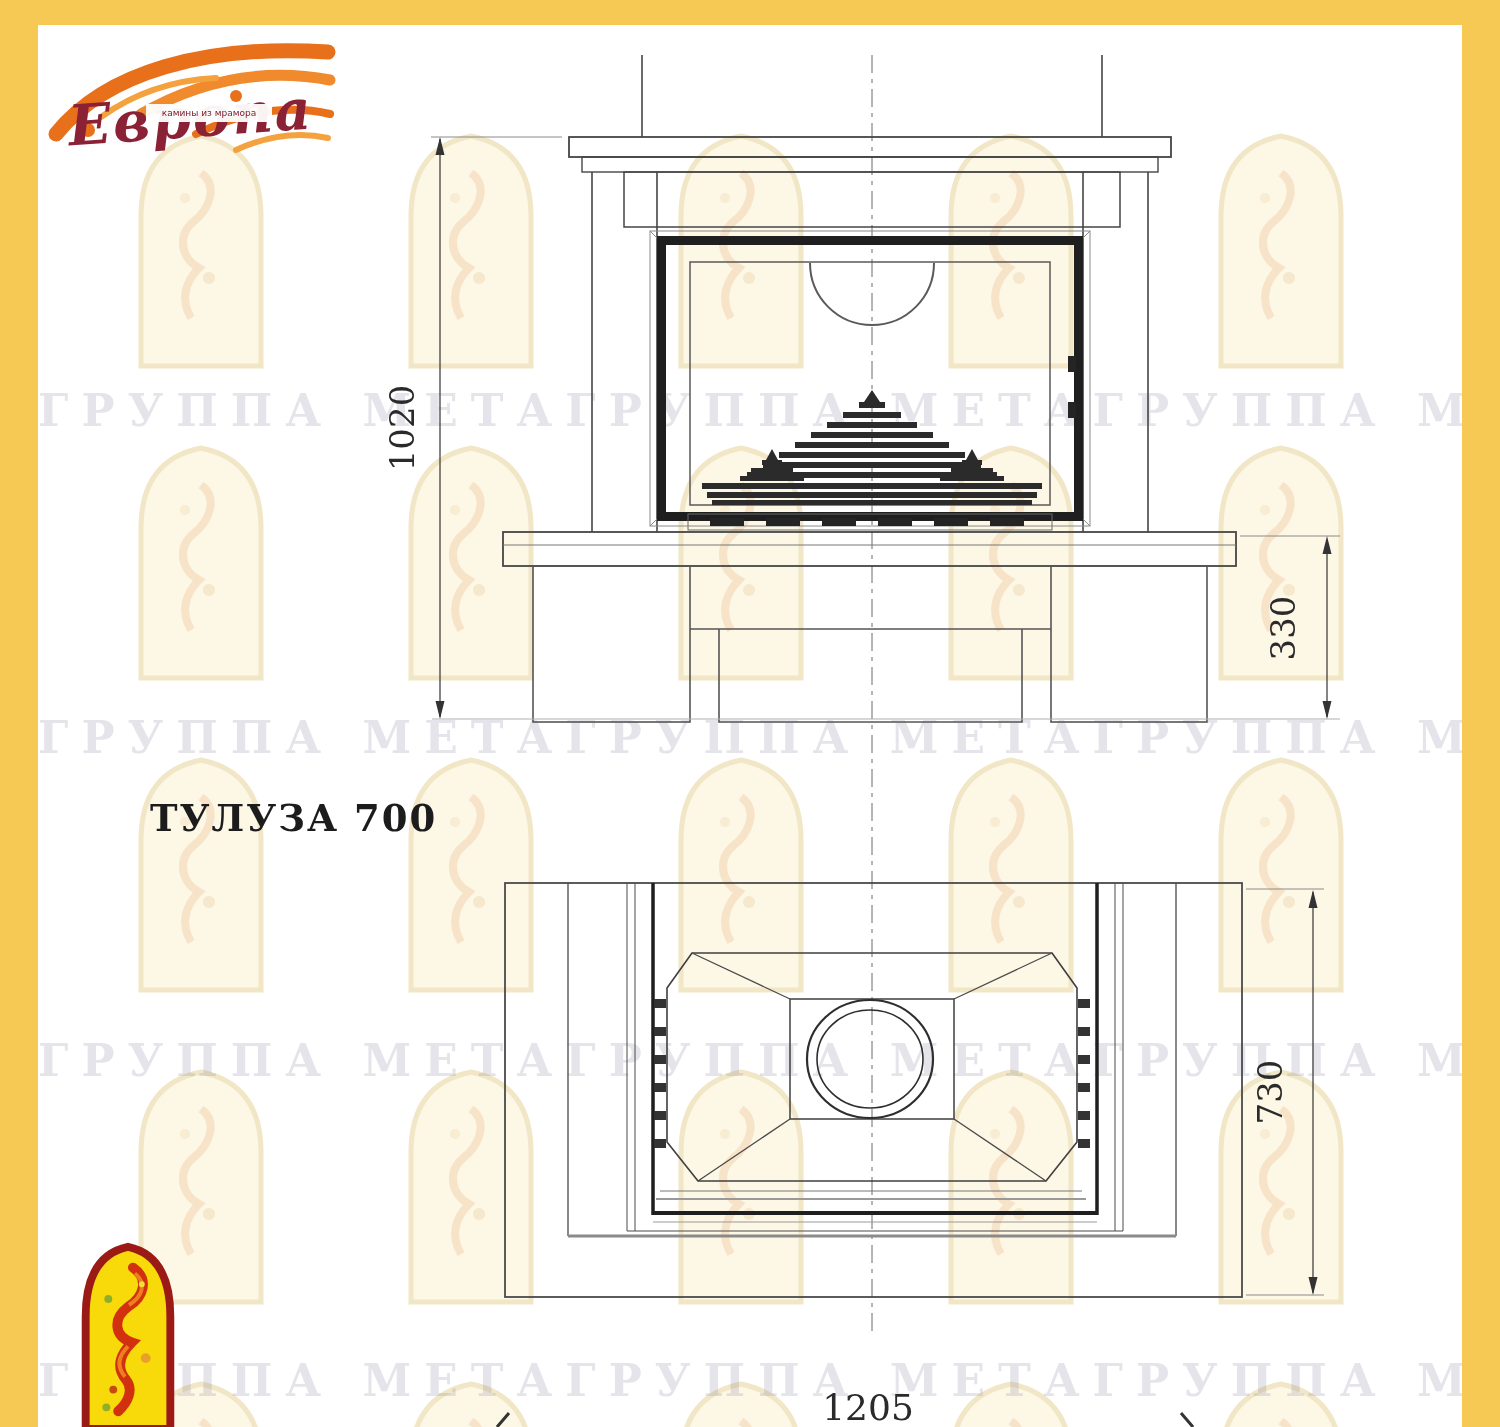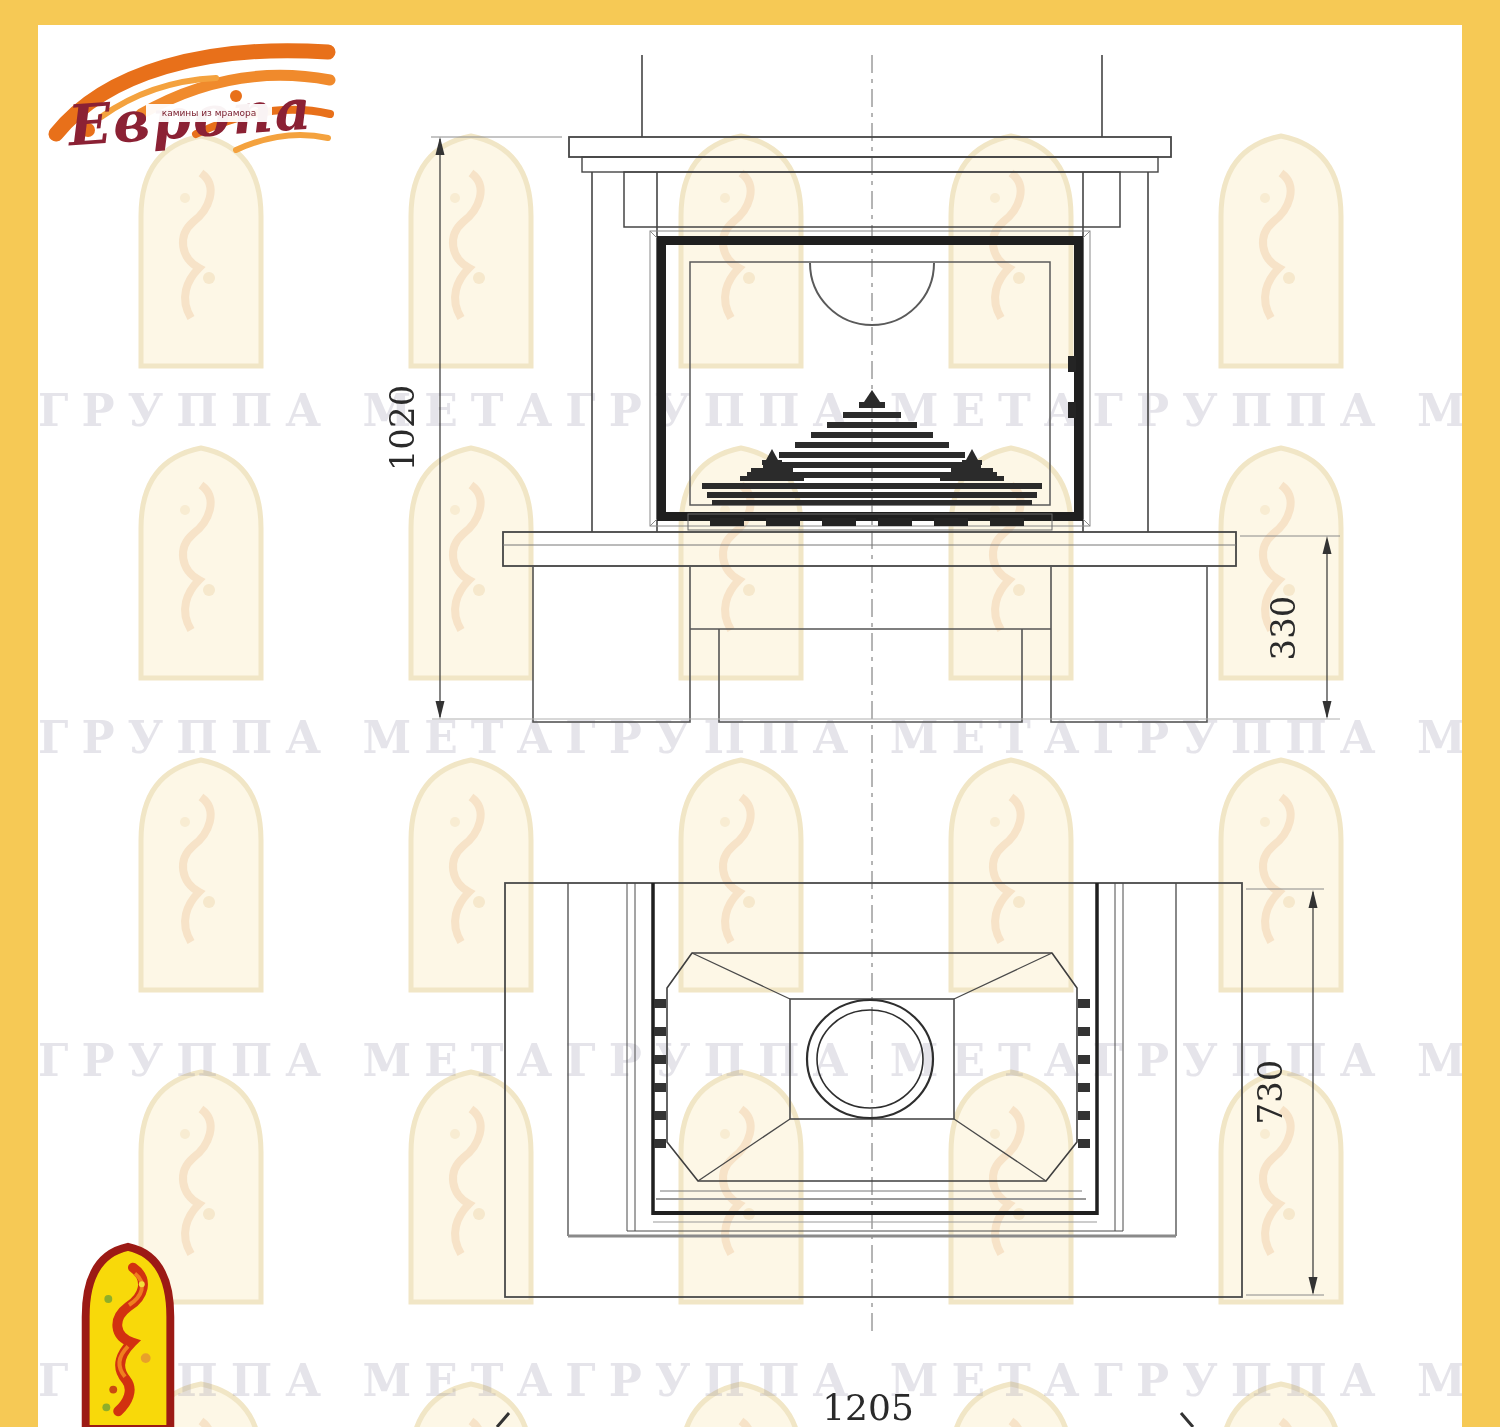--- a/index.html
+++ b/index.html
@@ -169,20 +169,21 @@
       <path d="M1313,890 L1308.5,908 L1317.5,908 Z M1313,1295 L1308.5,1277 L1317.5,1277 Z" fill="#333"></path>
       <text class="dim" transform="translate(1282,1092) rotate(-90)" text-anchor="middle">730</text>
     </g>
 
     <g>
       <text class="dim" x="868" y="1420" text-anchor="middle" style="font-size:36px">1205</text>
       <path d="M497,1427 L509,1413 M1181,1413 L1193,1427" stroke="#333" stroke-width="3" fill="none"></path>
     </g>
   </svg>
 
+  <div id="page-title">ТУЛУЗА 700</div>
 
   <div id="logo">
     <svg id="flame-svg" width="290" height="150" viewBox="0 0 290 150">
       <path d="M10,112 C60,50 160,22 282,30" stroke="#e8701a" stroke-width="15" fill="none" stroke-linecap="round"></path>
       <path d="M95,92 C165,52 230,48 284,58" stroke="#f08a2c" stroke-width="11" fill="none" stroke-linecap="round"></path>
       <path d="M150,112 C205,86 250,84 284,92" stroke="#e8701a" stroke-width="8" fill="none" stroke-linecap="round"></path>
       <path d="M190,128 C225,112 255,110 282,116" stroke="#f4a23e" stroke-width="6" fill="none" stroke-linecap="round"></path>
       <path d="M55,95 C90,70 130,58 170,56" stroke="#f4a23e" stroke-width="6" fill="none" stroke-linecap="round"></path>
       <circle cx="42" cy="108" r="7" fill="#e8701a"></circle>
       <circle cx="190" cy="74" r="6" fill="#e8701a"></circle>

